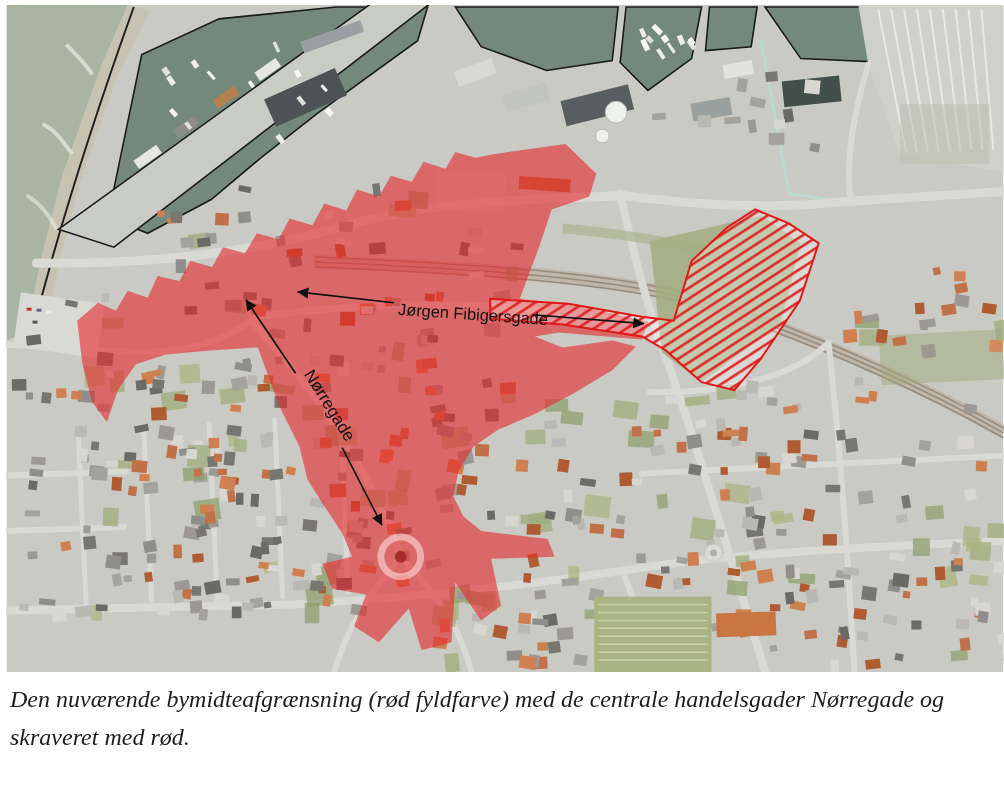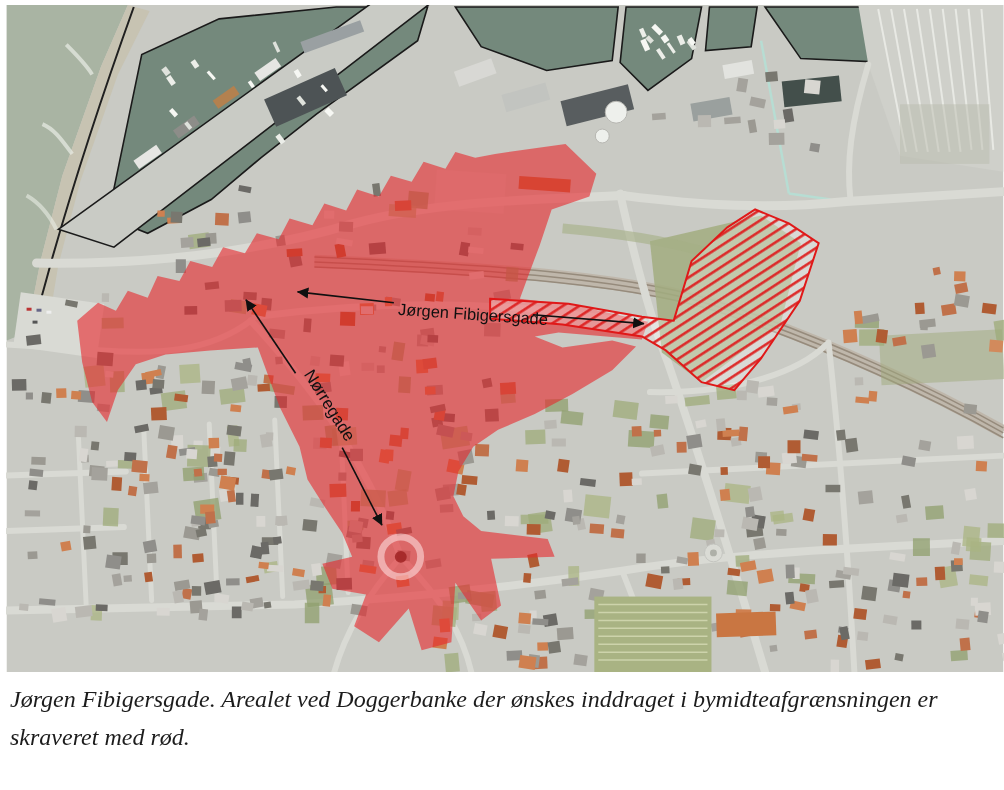--- a/index.html
+++ b/index.html
@@ -703,16 +703,16 @@
       <line x1="530" y1="312" x2="642" y2="321" marker-end="url(#arrow)"></line>
       <line x1="291" y1="371" x2="241" y2="297" marker-end="url(#arrow)"></line>
       <line x1="338" y1="446" x2="378" y2="524" marker-end="url(#arrow)"></line>
     </g>
     <text class="street-label" x="394" y="312" font-size="16.5" transform="rotate(4 394 312)">Jørgen Fibigersgade</text>
     <text class="street-label" x="0" y="0" font-size="17" transform="translate(299,372) rotate(58)">Nørregade</text>
   </svg>
   </figure>
 
   <div class="caption">
-    <p>Jørgen Fibigersgade. Arealet ved Doggerbanke der ønskes inddraget i bymidteafgrænsningen er</p>
+    <p>Den nuværende bymidteafgrænsning (rød fyldfarve) med de centrale handelsgader Nørregade og</p>
     <p>skraveret med rød.</p>
   </div>
 </div>
 
 </body></html>

